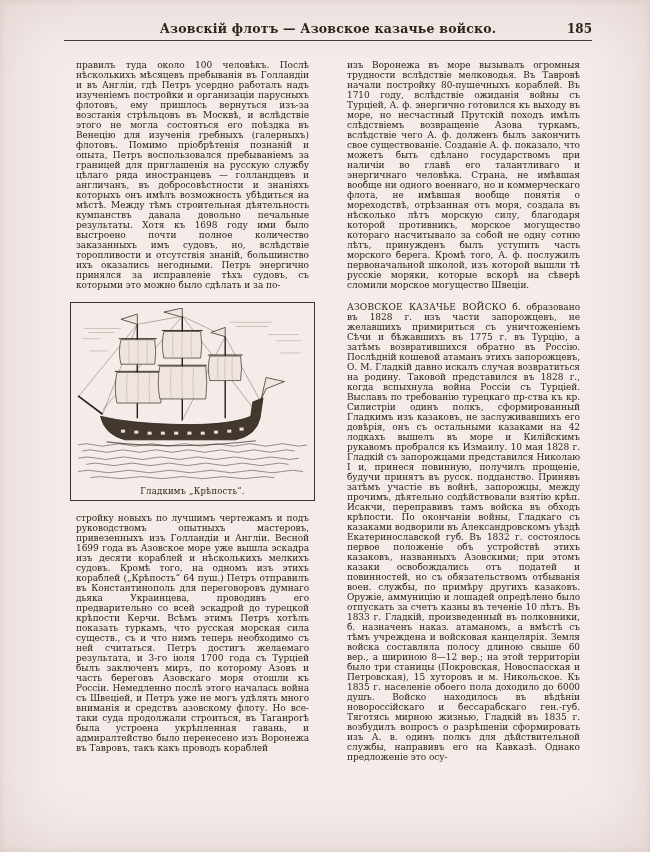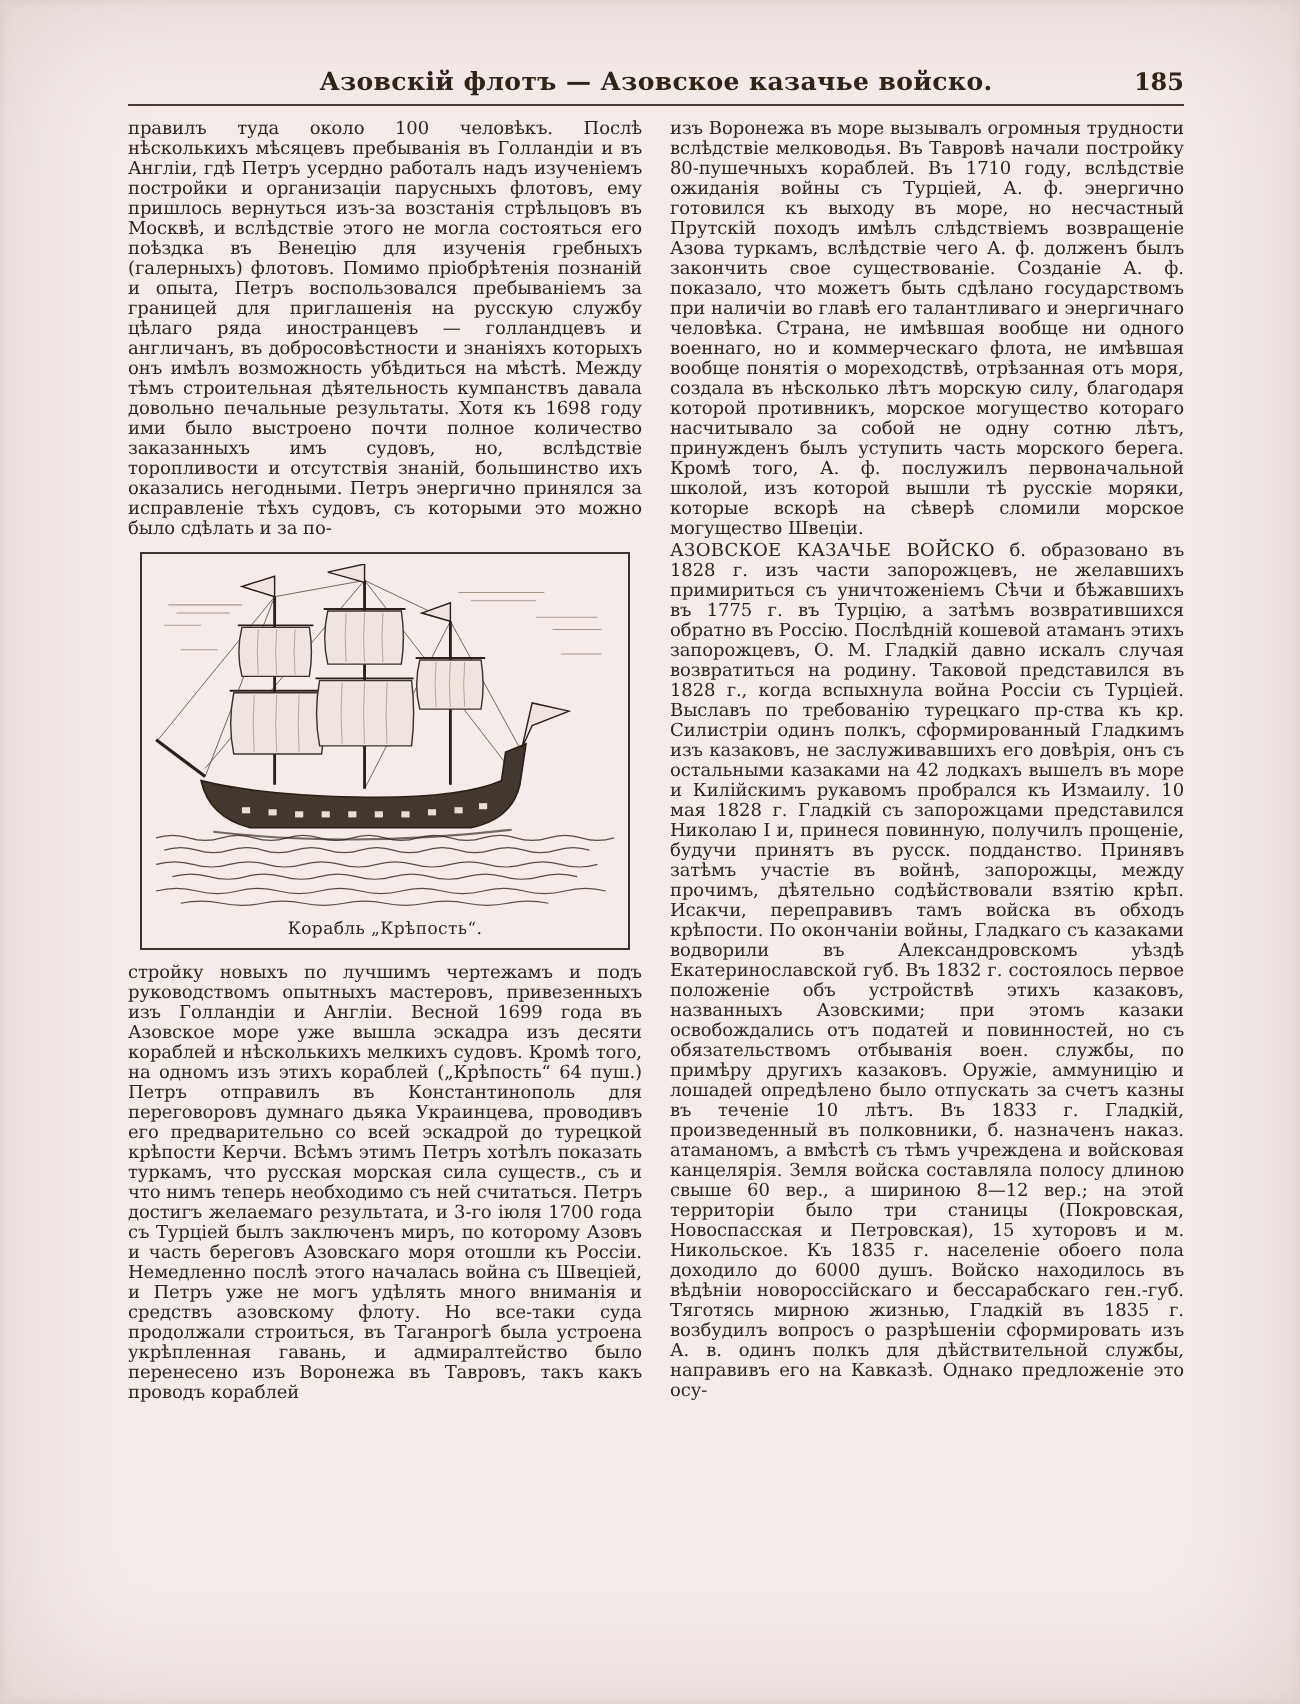--- a/index.html
+++ b/index.html
@@ -5,42 +5,42 @@
   html,body{margin:0;padding:0;}
   body{
     width:650px;height:852px;
     background:#e8dcd8;
     font-family:"DejaVu Serif","Liberation Serif",serif;
     color:#2e2418;
   }
   .page{
     width:650px;height:852px;box-sizing:border-box;
     background:#f5ecea;
-    padding:32px 58px 18px 64px;
+    padding:20px 58px 18px 64px;
     overflow:hidden;
     box-shadow:inset 0 0 70px rgba(135,95,90,.20), inset 0 0 6px rgba(135,95,90,.12);
     position:relative;
   }
   .header{position:relative;height:18px;margin-bottom:1px;}
   .header-title{
     text-align:center;font-weight:bold;font-size:12.5px;letter-spacing:.2px;
     line-height:18px;
   }
   .page-number{
     position:absolute;right:0;top:0;font-size:12px;line-height:18px;font-weight:bold;
   }
   .rule{border:none;border-top:1px solid #4a3c34;margin:2px 0 7px 0;}
   .columns{display:flex;gap:14px;}
   .col{
     flex:1 1 0;min-width:0;
     font-size:9px;line-height:10px;
     text-align:justify;
     letter-spacing:-0.05px;
   }
-  .col p{margin:0;}
+  .col p{margin:12px;}
   .article-heading{font-weight:normal;letter-spacing:.2px;}
   figure.ship-figure{
     margin:6px 6px 7px 6px;
     border:1px solid #3c332b;
     padding:5px 5px 3px 5px;
     background:#f5ecea;
   }
   figure.ship-figure svg{display:block;width:100%;height:auto;}
   figcaption{
     text-align:center;font-size:8.5px;line-height:11px;margin-top:2px;
@@ -125,21 +125,21 @@
 
           <g fill="#efe5de" stroke="#2b2118" stroke-width="0.7">
             <path d="M60,16 L44,11 L60,6 Z"></path>
             <path d="M104,9 L86,4 L104,0 Z"></path>
             <path d="M146,28 L132,24 L146,19 Z"></path>
             <path d="M181,90 L186,68 L204,72 L186,79 Z"></path>
           </g>
 
           <path d="M30,131 Q100,139 176,130" stroke="#2b2118" stroke-width="1" fill="none" opacity="0.65"></path>
         </svg>
-        <figcaption>Корабль „Крѣпость“.</figcaption>
+        <figcaption>Гладкимъ „Крѣпость“.</figcaption>
       </figure>
 
       <p>стройку новыхъ по лучшимъ чертежамъ и подъ руководствомъ опытныхъ мастеровъ, привезенныхъ изъ Голландіи и Англіи. Весной 1699 года въ Азовское море уже вышла эскадра изъ десяти кораблей и нѣсколькихъ мелкихъ судовъ. Кромѣ того, на одномъ изъ этихъ кораблей („Крѣпость“ 64 пуш.) Петръ отправилъ въ Константинополь для переговоровъ думнаго дьяка Украинцева, проводивъ его предварительно со всей эскадрой до турецкой крѣпости Керчи. Всѣмъ этимъ Петръ хотѣлъ показать туркамъ, что русская морская сила существ., съ и что нимъ теперь необходимо съ ней считаться. Петръ достигъ желаемаго результата, и 3-го іюля 1700 года съ Турціей былъ заключенъ миръ, по которому Азовъ и часть береговъ Азовскаго моря отошли къ Россіи. Немедленно послѣ этого началась война съ Швеціей, и Петръ уже не могъ удѣлять много вниманія и средствъ азовскому флоту. Но все-таки суда продолжали строиться, въ Таганрогѣ была устроена укрѣпленная гавань, и адмиралтейство было перенесено изъ Воронежа въ Тавровъ, такъ какъ проводъ кораблей</p>
     </div>
 
     <div class="col">
       <p style="margin-bottom:1px;">изъ Воронежа въ море вызывалъ огромныя трудности вслѣдствіе мелководья. Въ Тавровѣ начали постройку 80-пушечныхъ кораблей. Въ 1710 году, вслѣдствіе ожиданія войны съ Турціей, А. ф. энергично готовился къ выходу въ море, но несчастный Прутскій походъ имѣлъ слѣдствіемъ возвращеніе Азова туркамъ, вслѣдствіе чего А. ф. долженъ былъ закончить свое существованіе. Созданіе А. ф. показало, что можетъ быть сдѣлано государствомъ при наличіи во главѣ его талантливаго и энергичнаго человѣка. Страна, не имѣвшая вообще ни одного военнаго, но и коммерческаго флота, не имѣвшая вообще понятія о мореходствѣ, отрѣзанная отъ моря, создала въ нѣсколько лѣтъ морскую силу, благодаря которой противникъ, морское могущество котораго насчитывало за собой не одну сотню лѣтъ, принужденъ былъ уступить часть морского берега. Кромѣ того, А. ф. послужилъ первоначальной школой, изъ которой вышли тѣ русскіе моряки, которые вскорѣ на сѣверѣ сломили морское могущество Швеціи.</p>
       <p>
         <span class="article-heading">АЗОВСКОЕ КАЗАЧЬЕ ВОЙСКО</span><span> б. образовано въ 1828 г. изъ части запорожцевъ, не желавшихъ примириться съ уничтоженіемъ Сѣчи и бѣжавшихъ въ 1775 г. въ Турцію, а затѣмъ возвратившихся обратно въ Россію. Послѣдній кошевой атаманъ этихъ запорожцевъ, О. М. Гладкій давно искалъ случая возвратиться на родину. Таковой представился въ 1828 г., когда вспыхнула война Россіи съ Турціей. Выславъ по требованію турецкаго пр-ства къ кр. Силистріи одинъ полкъ, сформированный Гладкимъ изъ казаковъ, не заслуживавшихъ его довѣрія, онъ съ остальными казаками на 42 лодкахъ вышелъ въ море и Килійскимъ рукавомъ пробрался къ Измаилу. 10 мая 1828 г. Гладкій съ запорожцами представился Николаю I и, принеся повинную, получилъ прощеніе, будучи принятъ въ русск. подданство. Принявъ затѣмъ участіе въ войнѣ, запорожцы, между прочимъ, дѣятельно содѣйствовали взятію крѣп. Исакчи, переправивъ тамъ войска въ обходъ крѣпости. По окончаніи войны, Гладкаго съ казаками водворили въ Александровскомъ уѣздѣ Екатеринославской губ. Въ 1832 г. состоялось первое положеніе объ устройствѣ этихъ казаковъ, названныхъ Азовскими; при этомъ казаки освобождались отъ податей и повинностей, но съ обязательствомъ отбыванія воен. службы, по примѣру другихъ казаковъ. Оружіе, аммуницію и лошадей опредѣлено было отпускать за счетъ казны въ теченіе 10 лѣтъ. Въ 1833 г. Гладкій, произведенный въ полковники, б. назначенъ наказ. атаманомъ, а вмѣстѣ съ тѣмъ учреждена и войсковая канцелярія. Земля войска составляла полосу длиною свыше 60 вер., а шириною 8—12 вер.; на этой территоріи было три станицы (Покровская, Новоспасская и Петровская), 15 хуторовъ и м. Никольское. Къ 1835 г. населеніе обоего пола доходило до 6000 душъ. Войско находилось въ вѣдѣніи новороссійскаго и бессарабскаго ген.-губ. Тяготясь мирною жизнью, Гладкій въ 1835 г. возбудилъ вопросъ о разрѣшеніи сформировать изъ А. в. одинъ полкъ для дѣйствительной службы, направивъ его на Кавказѣ. Однако предложеніе это осу-</span>
       </p>

